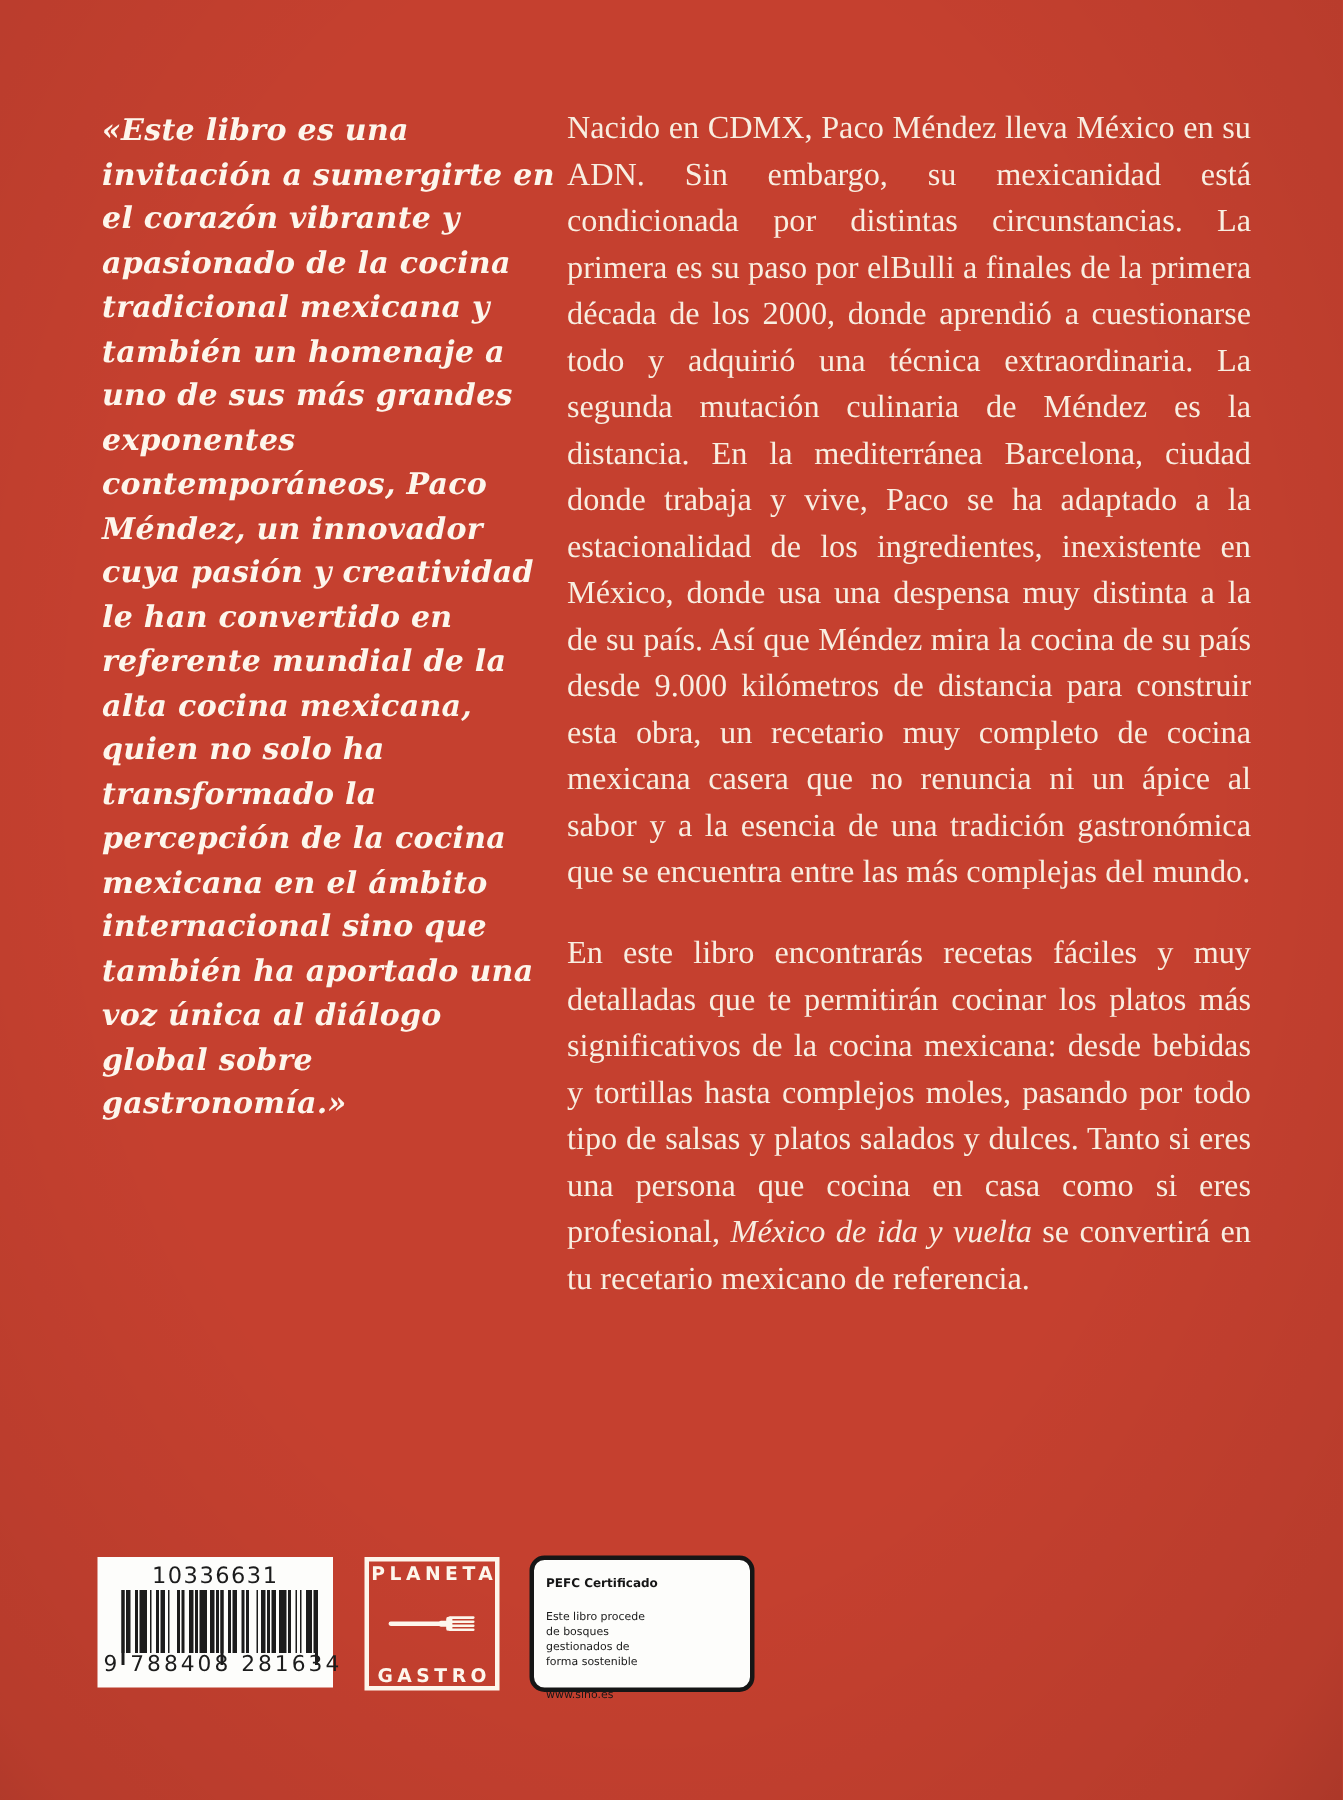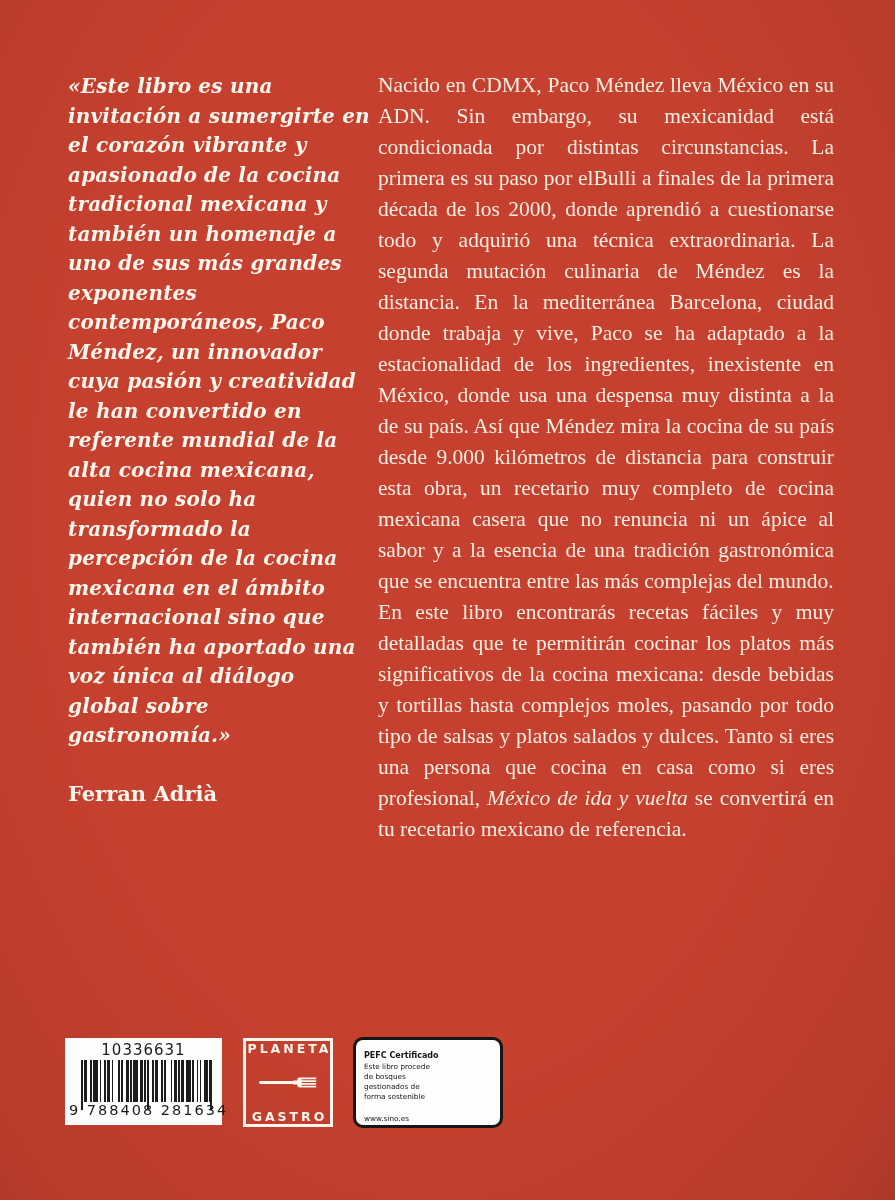--- a/index.html
+++ b/index.html
@@ -36,21 +36,21 @@
   
   .desc-col {
     position: absolute; left: 378px; top: 70px; width: 456px;
     color: #f8eee1;
   }
   .para {
     font-size: 21.5px;
     line-height: 31px;
     text-align: justify;
   }
-  .para + .para { }
+  .para + .para { margin-top: 23px; }
   .book-title { font-style: italic; }
 
   
   .barcode-box {
     position: absolute; left: 65px; top: 1038px; width: 157px; height: 87px;
     background: #fdfdfb;
     color: #1c1c1c;
     font-family: "DejaVu Sans", sans-serif;
     padding-top: 3px;
     text-align: center;
@@ -101,32 +101,31 @@
     gap: 7px;
     color: #161616;
     font-family: "DejaVu Sans", sans-serif;
   }
   .pefc-left { width: 60px; display: flex; flex-direction: column; align-items: center; }
   .pefc-logo-svg { width: 46px; height: 41px; display: block; }
   .pefc-word { font-size: 15px; font-weight: 700; letter-spacing: 1.5px; line-height: 15px; }
   .pefc-license { font-size: 6.3px; margin-top: 5px; white-space: nowrap; }
   .pefc-right { flex: 1; padding-top: 5px; }
   .pefc-title { font-size: 8px; font-weight: 700; }
-  .pefc-body { font-size: 7.3px; line-height: 10px; margin-top: 2px; width: 70px; }
+  .pefc-body { font-size: 7.3px; line-height: 10px; margin-top: 13px; width: 70px; }
   .pefc-url { font-size: 7.3px; margin-top: 12px; }
 </style>
 </head>
 <body>
 
 <div class="cover">
   <div class="vignette"></div>
 
   <div class="quote-col">
     <p class="quote">«Este libro es una invitación a sumergirte en el corazón vibrante y apasionado de la cocina tradicional mexicana y también un homenaje a uno de sus más grandes exponentes contemporáneos, Paco Méndez, un innovador cuya pasión y creatividad le han convertido en referente mundial de la alta cocina mexicana, quien no solo ha transformado la percepción de la cocina mexicana en el ámbito internacional sino que también ha aportado una voz única al diálogo global sobre gastronomía.»</p>
-    <p class="attribution">Ferran Adrià</p>
   </div>
 
   <div class="desc-col">
     <p class="para">Nacido en CDMX, Paco Méndez lleva México en su ADN. Sin embargo, su mexicanidad está condicionada por distintas circunstancias. La primera es su paso por elBulli a finales de la primera década de los 2000, donde aprendió a cuestionarse todo y adquirió una técnica extraordinaria. La segunda mutación culinaria de Méndez es la distancia. En la mediterránea Barcelona, ciudad donde trabaja y vive, Paco se ha adaptado a la estacionalidad de los ingredientes, inexistente en México, donde usa una despensa muy distinta a la de su país. Así que Méndez mira la cocina de su país desde 9.000 kilómetros de distancia para construir esta obra,  un recetario muy completo de cocina mexicana casera que no renuncia ni un ápice al sabor y a la esencia de una tradición gastronómica que se encuentra entre las más complejas del mundo.</p>
     <p class="para"><span>En este libro encontrarás recetas fáciles y muy detalladas que te permitirán cocinar los platos más significativos de la cocina mexicana: desde bebidas y tortillas hasta complejos moles, pasando por todo tipo de salsas y platos salados y dulces. Tanto si eres una persona que cocina en casa como si eres profesional, </span><em class="book-title">México de ida y vuelta</em><span> se convertirá en tu recetario mexicano de referencia.</span></p>
   </div>
 
   <div class="barcode-box">
     <div class="barcode-top">10336631</div>
     <div class="barcode-bars" id="barcode-bars">

